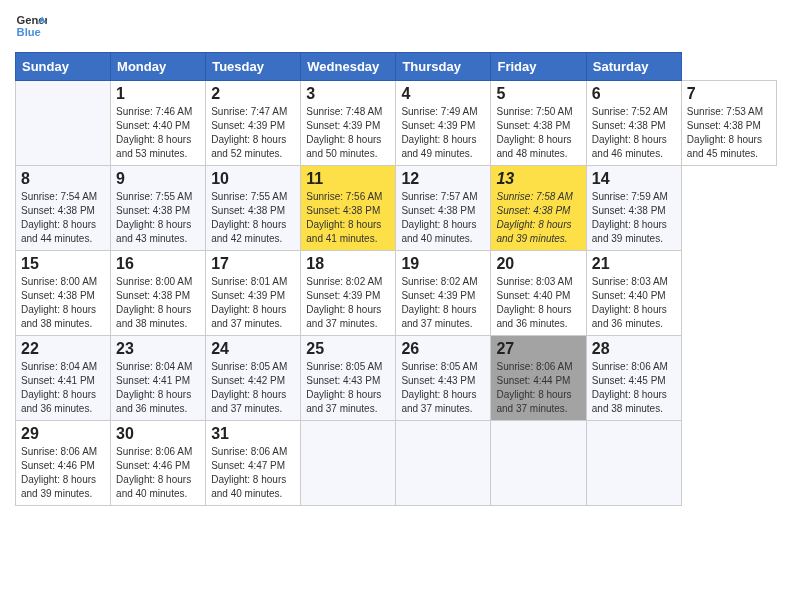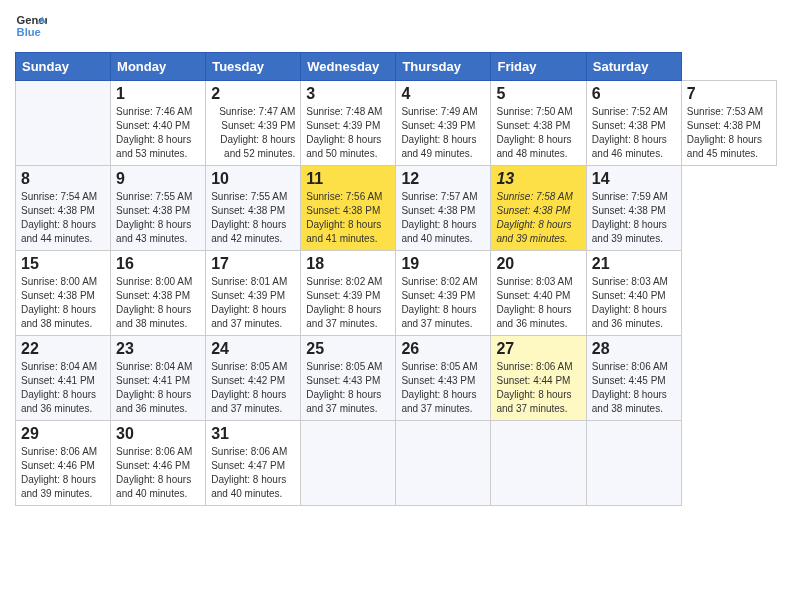--- a/index.html
+++ b/index.html
@@ -116,21 +116,21 @@
           <td class="empty-cell"></td>
           <td>
             <span class="day-num">1</span>
             <div class="day-info" style="white-space: pre-line;">Sunrise: 7:46 AM
 Sunset: 4:40 PM
 Daylight: 8 hours
 and 53 minutes.</div>
           </td>
           <td>
             <span class="day-num">2</span>
-            <div class="day-info" style="white-space: pre-line; text-align: right;">Sunrise: 7:47 AM
+            <div class="day-info" style="white-space: pre-line;">Sunrise: 7:47 AM
 Sunset: 4:39 PM
 Daylight: 8 hours
 and 52 minutes.</div>
           </td>
           <td>
             <span class="day-num">3</span>
             <div class="day-info" style="white-space: pre-line;">Sunrise: 7:48 AM
 Sunset: 4:39 PM
 Daylight: 8 hours
 and 50 minutes.</div>
@@ -295,21 +295,21 @@
 Daylight: 8 hours
 and 37 minutes.</div>
           </td>
           <td style="background: rgb(245, 247, 252);">
             <span class="day-num">26</span>
             <div class="day-info" style="white-space: pre-line;">Sunrise: 8:05 AM
 Sunset: 4:43 PM
 Daylight: 8 hours
 and 37 minutes.</div>
           </td>
-          <td style="background: #fef9c3;">
+          <td style="background: #a3a3a3;">
             <span class="day-num">27</span>
             <div class="day-info" style="white-space: pre-line;">Sunrise: 8:06 AM
 Sunset: 4:44 PM
 Daylight: 8 hours
 and 37 minutes.</div>
           </td>
           <td style="background: rgb(245, 247, 252);">
             <span class="day-num">28</span>
             <div class="day-info" style="white-space: pre-line;">Sunrise: 8:06 AM
 Sunset: 4:45 PM

